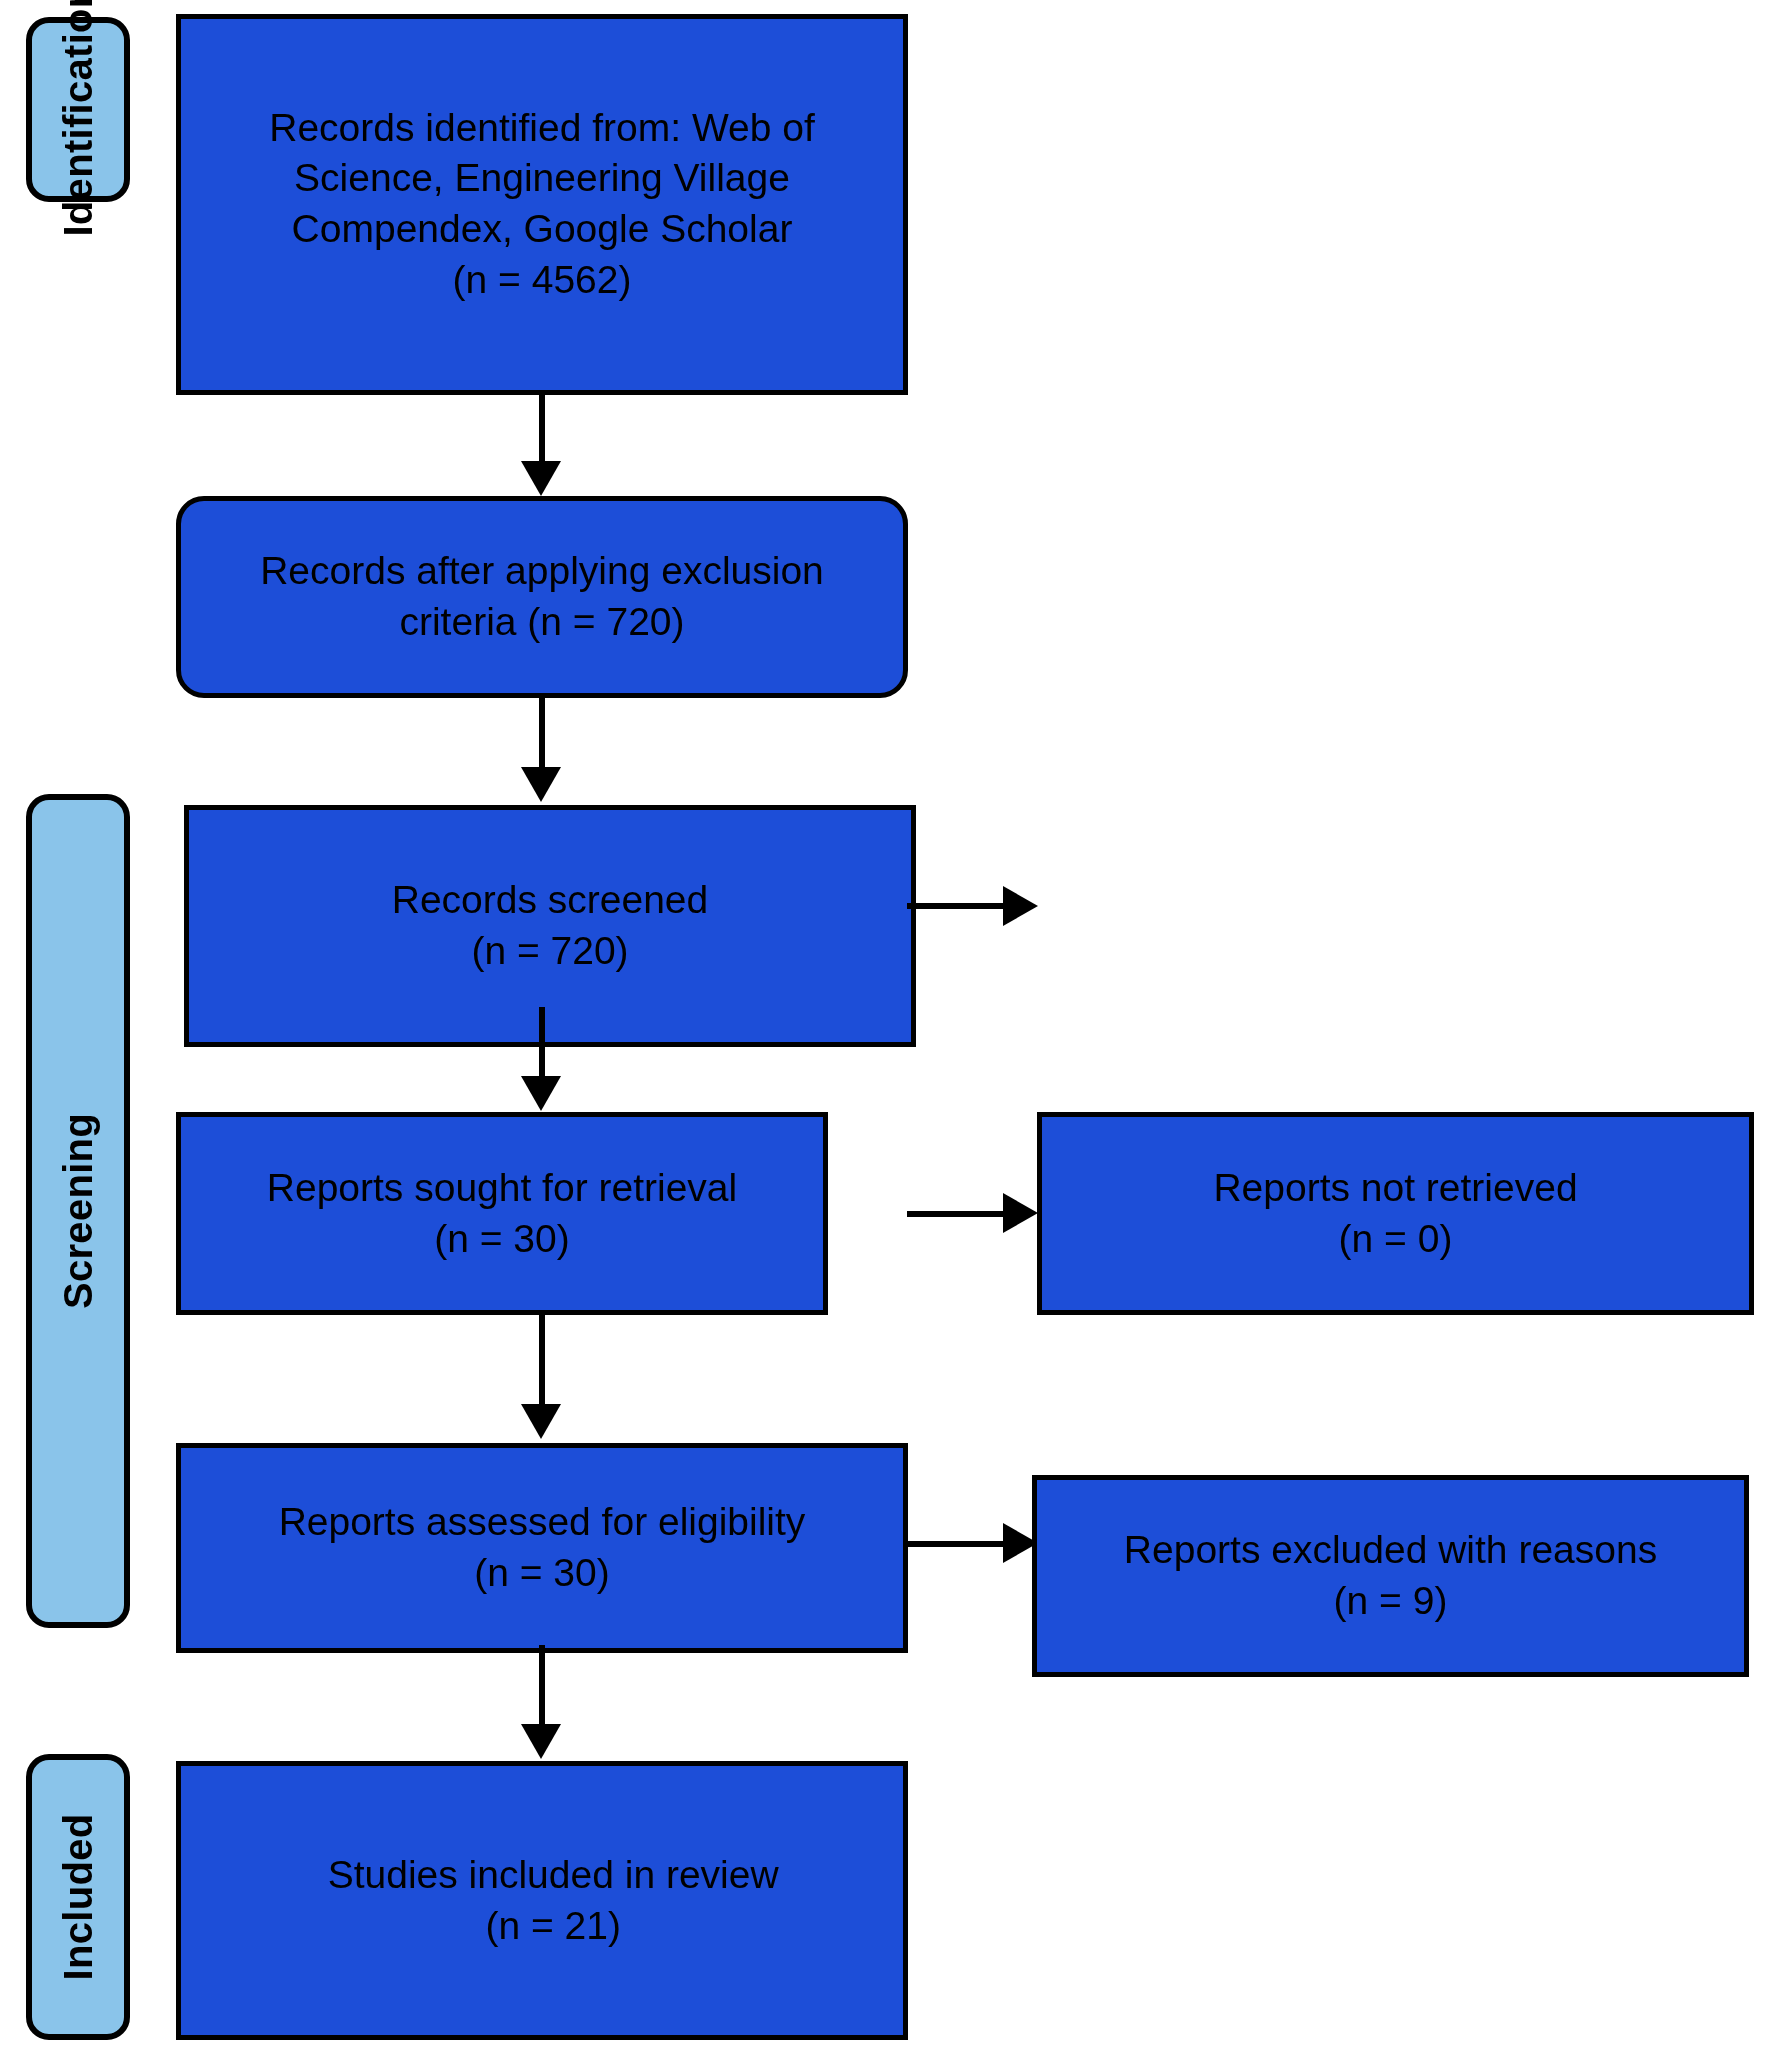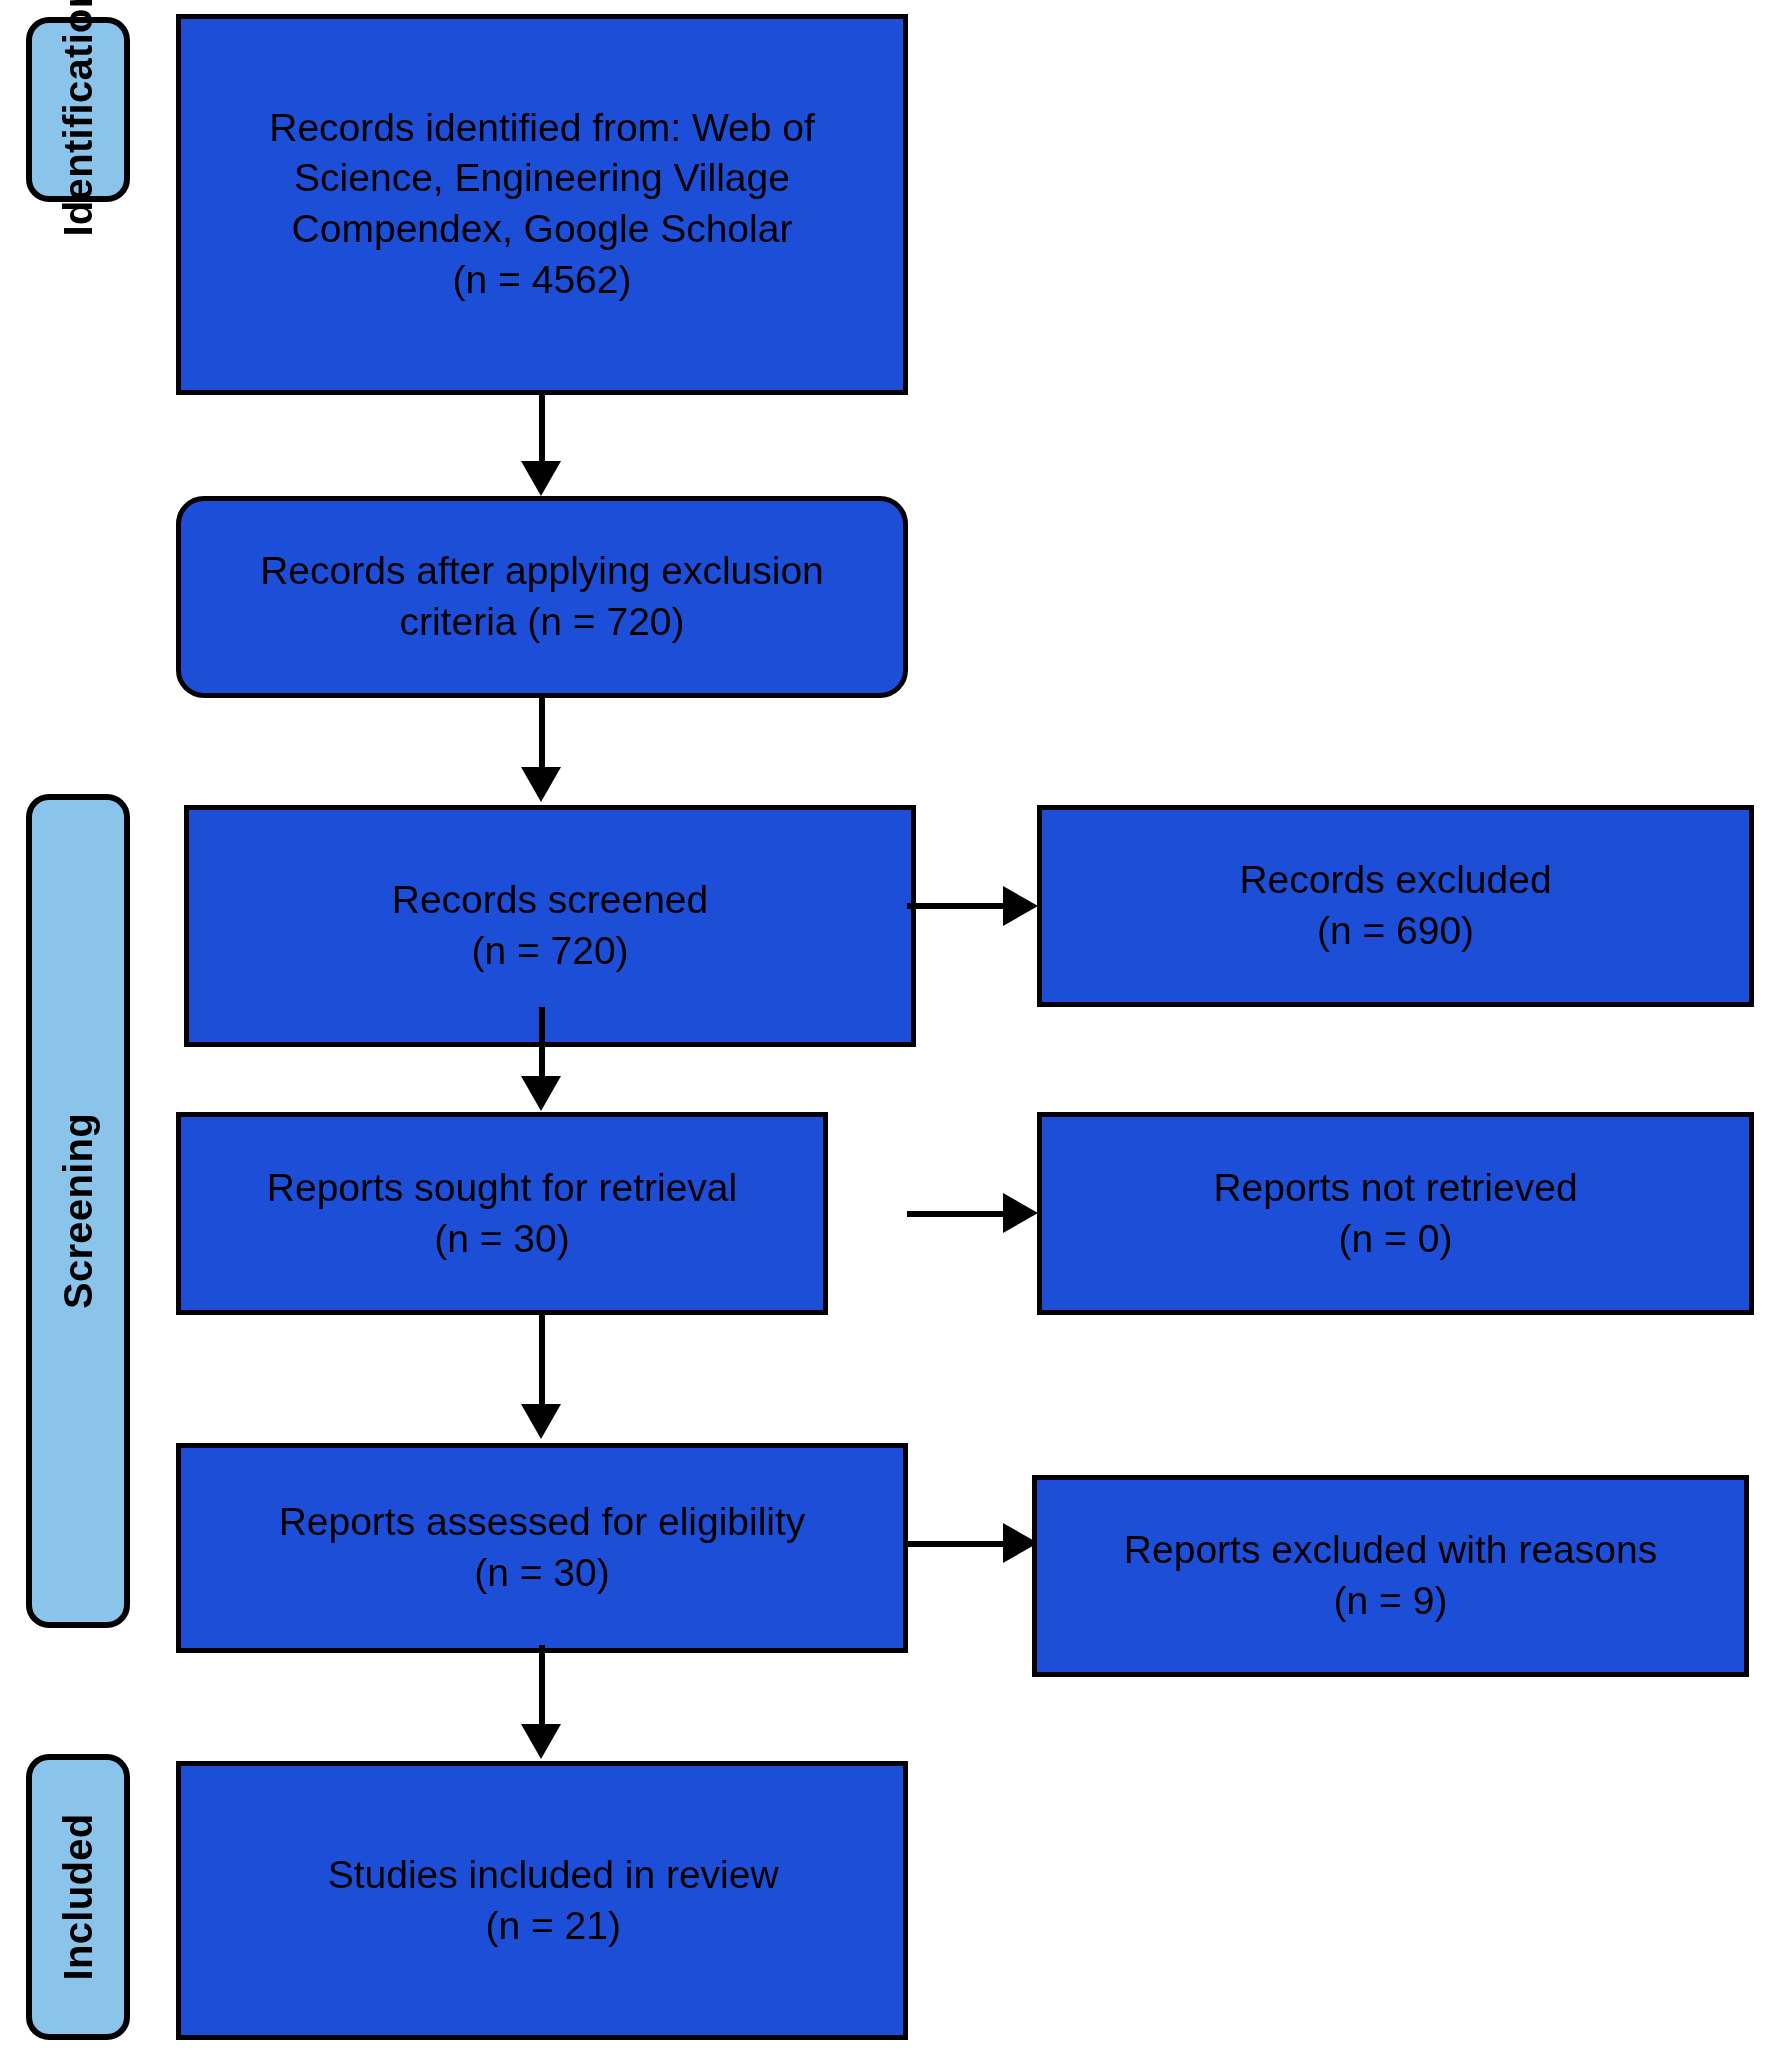--- a/index.html
+++ b/index.html
@@ -123,24 +123,20 @@
   <div class="v-arrowhead" style="left:521px; top:767px;"></div>
 
   <div class="flow-box" style="left:160px; top:805px; width:732px; height:242px;margin-left:24px;">
     <span class="box-text">Records screened
 (n = 720)</span>
   </div>
 
   <div class="h-line" style="left:907px; top:903px; width:102px;"></div>
   <div class="h-arrowhead" style="left:1003px; top:886px;"></div>
 
-  <div class="flow-box" style="left:1037px; top:805px; width:717px; height:202px;">
-    <span class="box-text">Records excluded
-(n = 690)</span>
-  </div>
 
   <div class="v-line" style="left:539px; top:1007px; height:72px;"></div>
   <div class="v-arrowhead" style="left:521px; top:1076px;"></div>
 
   <div class="flow-box" style="left:176px; top:1112px; width:652px; height:203px;">
     <span class="box-text">Reports sought for retrieval
 (n = 30)</span>
   </div>
 
   <div class="h-line" style="left:907px; top:1211px; width:102px;"></div>

